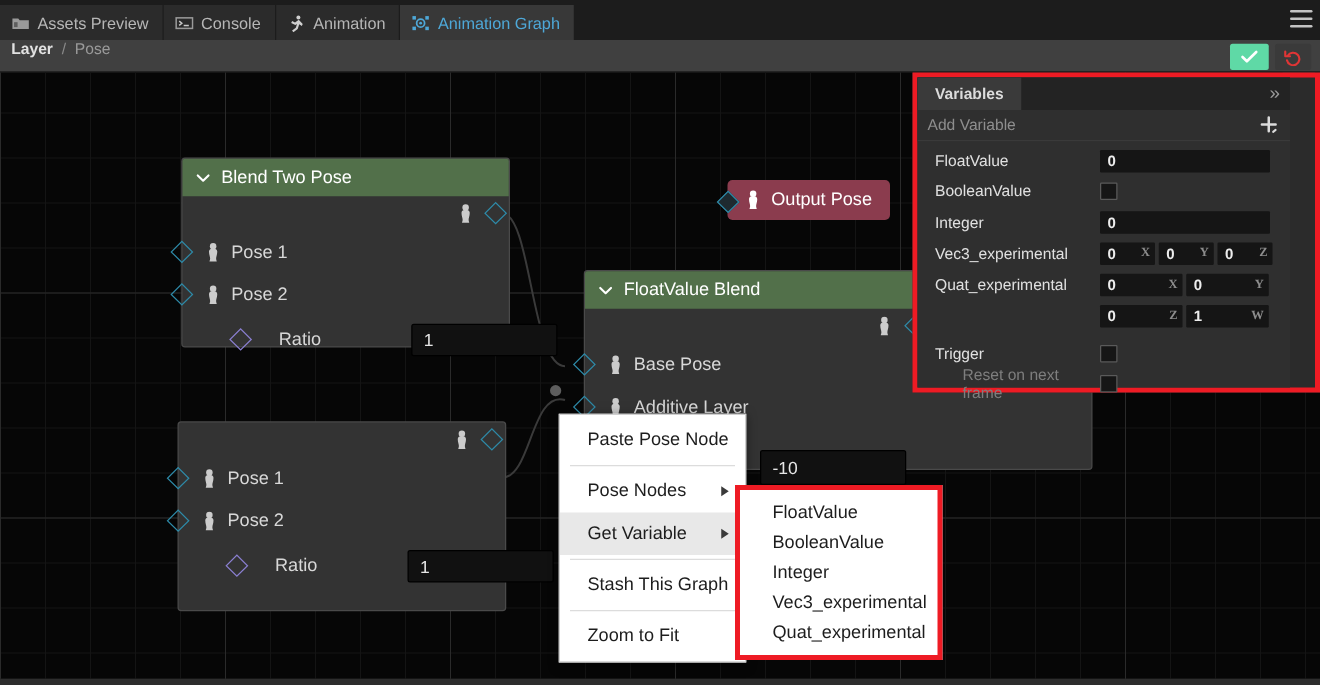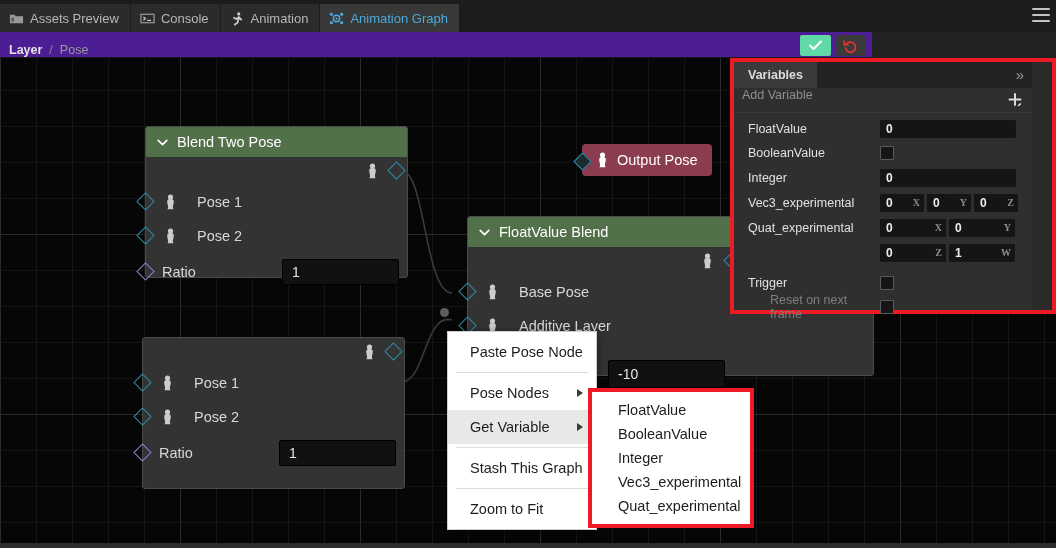--- a/index.html
+++ b/index.html
@@ -32,23 +32,23 @@
   .hamburger {
     position: absolute; right: 6px; top: 7px;
     width: 18px; height: 16px;
     display: flex; flex-direction: column; justify-content: space-between;
     padding: 1px 0;
   }
   .hamburger i { display: block; height: 2px; background: #c3c3c3; border-radius: 1px; }
 
   
   .crumbbar {
-    position: absolute; left: 0; top: 32px; width: 872px; height: 26px;
-    background: #4c1d95;
-    display: flex; align-items: flex-end;
+    position: absolute; left: 0; top: 32px; width: 1056px; height: 26px;
+    background: #404040;
+    display: flex; align-items: flex-start;
     padding-left: 9px;
     border-bottom: 1px solid #1a1a1a;
   }
   .crumb-root { color: #e2e2e2; font-size: 12.5px; font-weight: bold; }
   .crumb-sep { color: #8a8a8a; font-size: 12.5px; margin: 0 7px; }
   .crumb-leaf { color: #9a9a9a; font-size: 12.5px; }
   .crumb-actions { position: absolute; right: 7px; top: 3px; display: flex; gap: 5px; }
   .btn-apply {
     width: 31px; height: 21px; background: #5fd9a6; border-radius: 2px;
     display: flex; align-items: center; justify-content: center;
@@ -87,25 +87,25 @@
     height: 30px; background: #52704a;
     display: flex; align-items: center; gap: 8px;
     padding-left: 10px;
     color: #ffffff; font-size: 14.5px;
     border-radius: 2px 2px 0 0;
   }
   .node-head.out { background: #8b3c4e; border-radius: 4px; height: 32px; padding-left: 14px; }
   .node-body { position: relative; padding-bottom: 14px; }
   .node-row {
     position: relative; height: 34px;
-    display: flex; align-items: center; gap: 20px;
+    display: flex; align-items: center; gap: 8px;
     padding-left: 18px;
     color: #d8d8d8; font-size: 14.5px;
   }
-  .node-row.ratio { height: 38px; padding-left: 16px; }
+  .node-row.ratio { height: 38px; padding-left: 30px; margin-left: 47px; }
   .outrow { height: 28px; position: relative; }
 
   .chev { width: 13px; height: 13px; flex: 0 0 13px; }
   .pin-ico { width: 13px; height: 16px; flex: 0 0 13px; display: block; }
 
   .diamond {
     position: absolute;
     width: 13px; height: 13px;
     border: 1.6px solid #2e8aa8;
     transform: rotate(45deg);
@@ -175,21 +175,21 @@
   .var-tab {
     height: 26px; padding: 0 14px;
     display: flex; align-items: center;
     background: #3a3a3a; color: #dcdcdc; font-size: 12.5px; font-weight: bold;
   }
   .var-expand {
     position: absolute; right: 10px; top: 4px;
     color: #9a9a9a; font-size: 15px; line-height: 17px; letter-spacing: -2px;
   }
   .var-addrow {
-    height: 25px; display: flex; align-items: flex-start;
+    height: 25px; display: flex; align-items: center;
     padding-left: 8px; position: relative;
     background: #2f2f2f;
     border-bottom: 1px solid #3a3a3a;
   }
   .var-addlabel { color: #8e8e8e; font-size: 12.5px; }
   .plus-ico { position: absolute; right: 9px; top: 4px; width: 16px; height: 16px; }
 
   .var-row {
     height: 24px; display: flex; align-items: center;
     padding-left: 14px;

